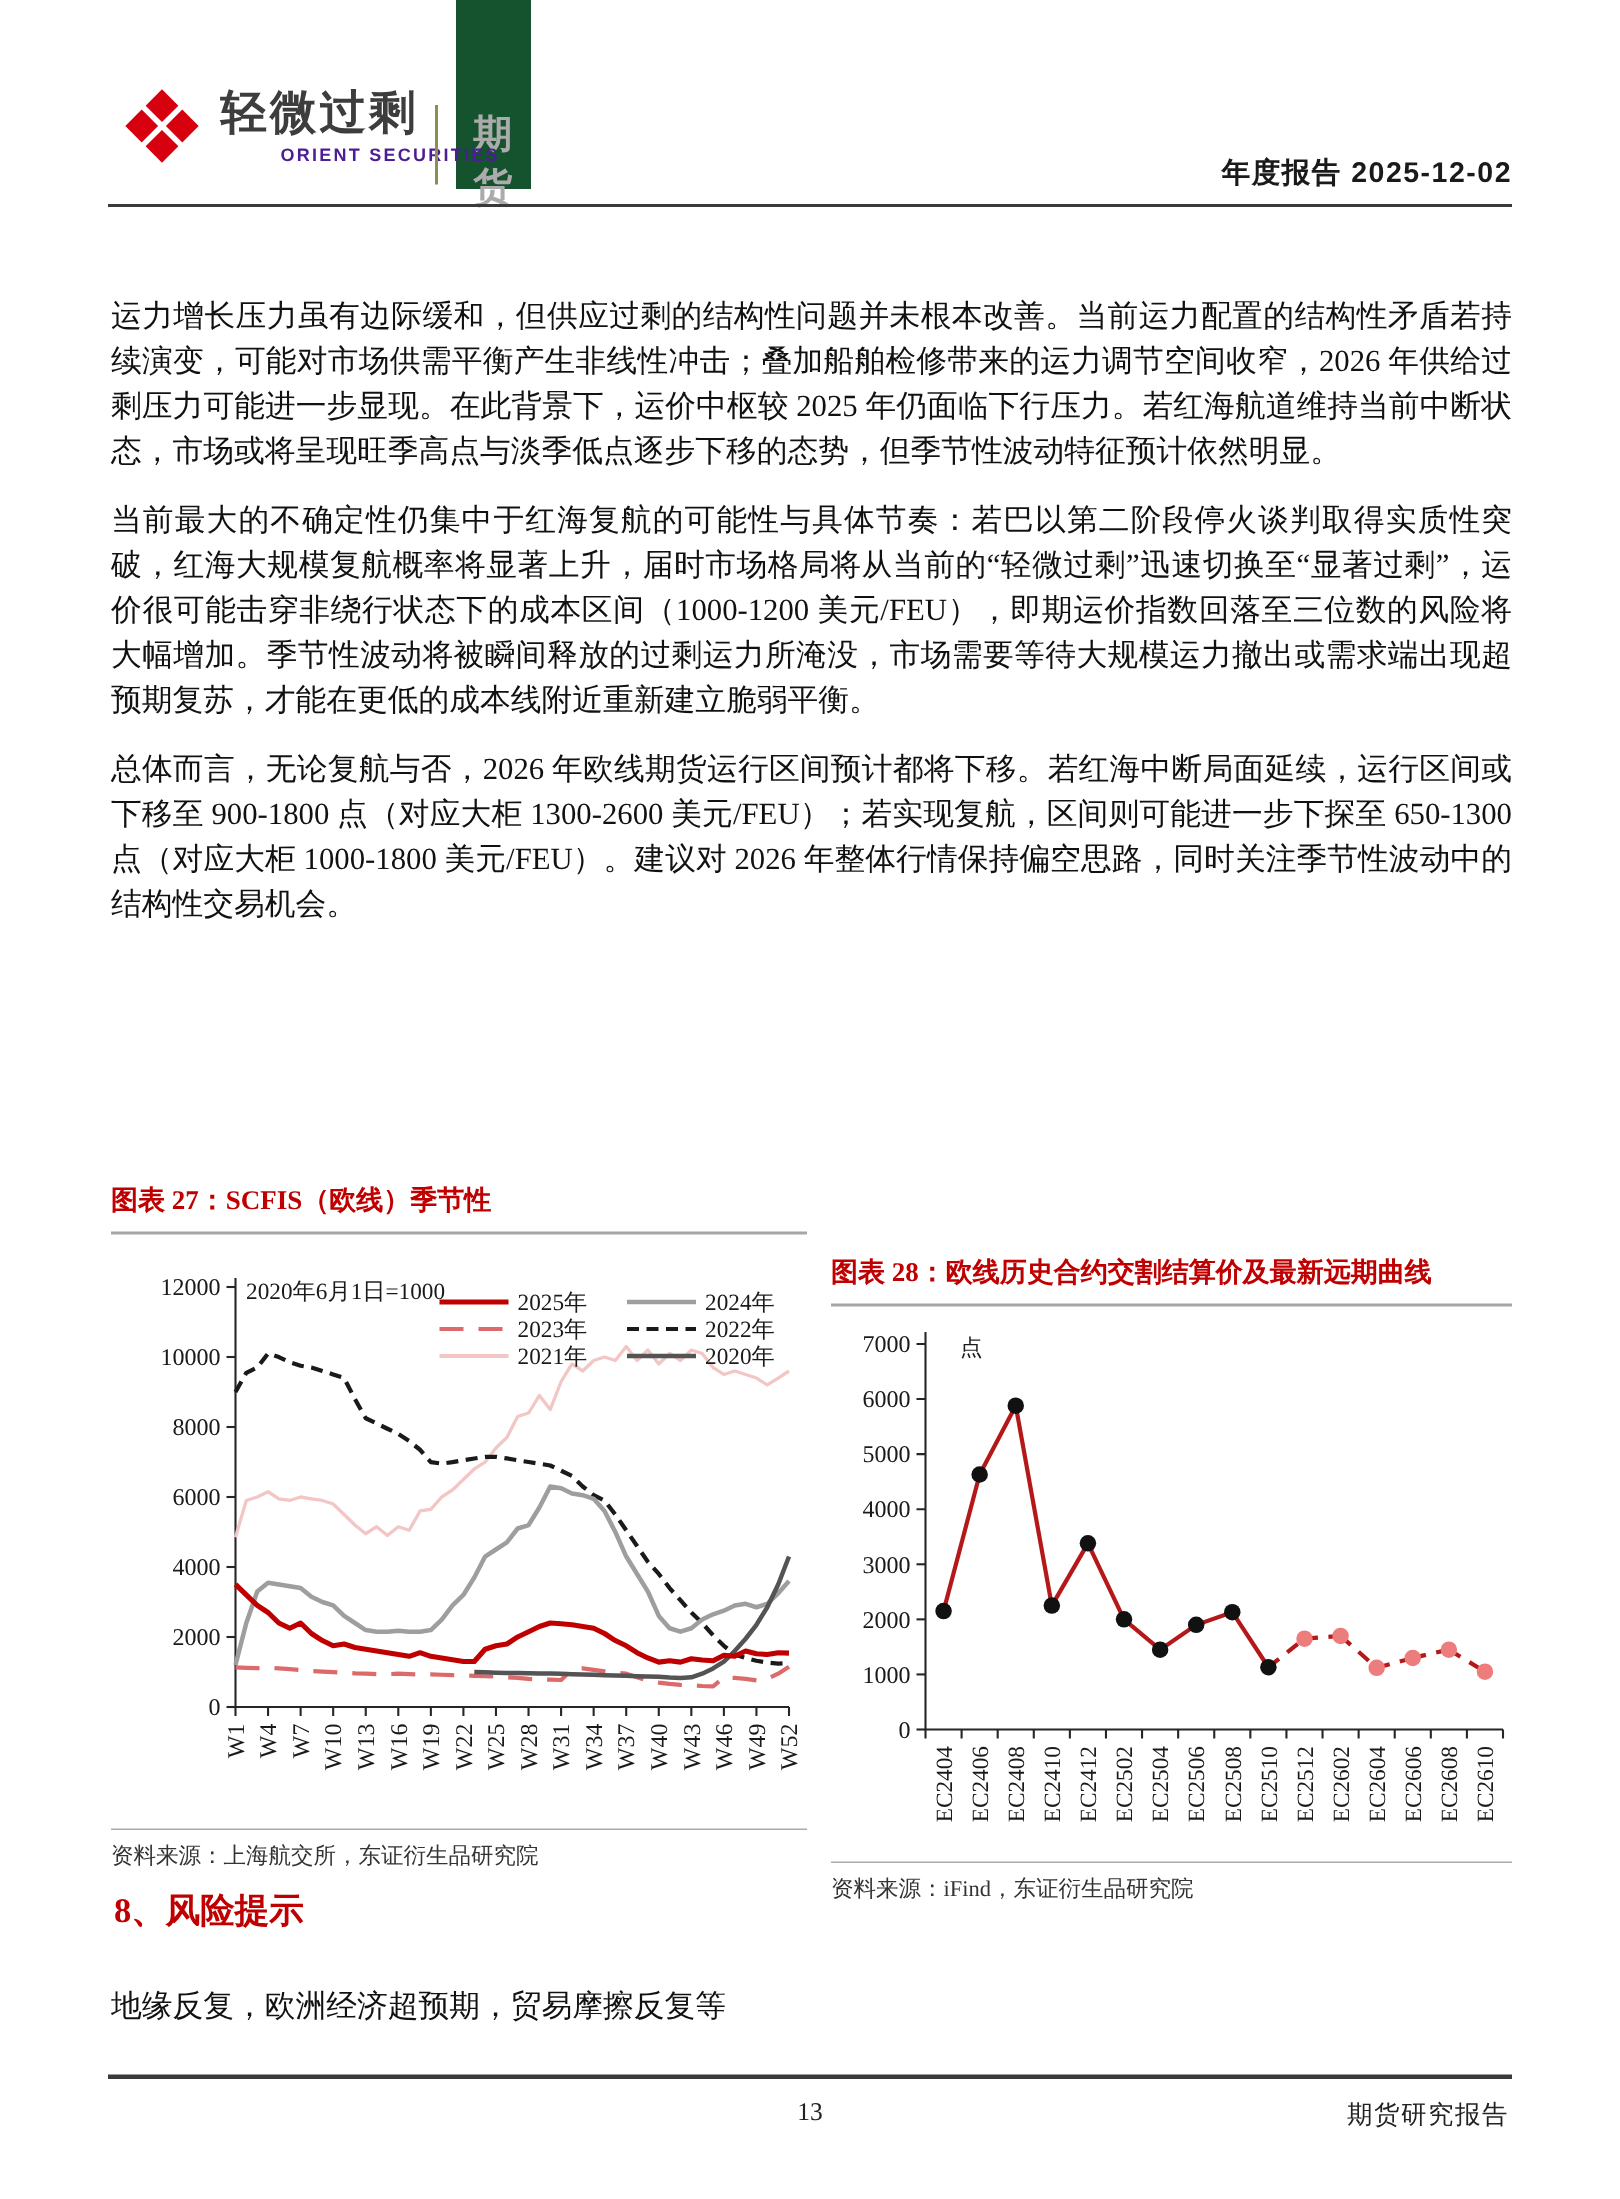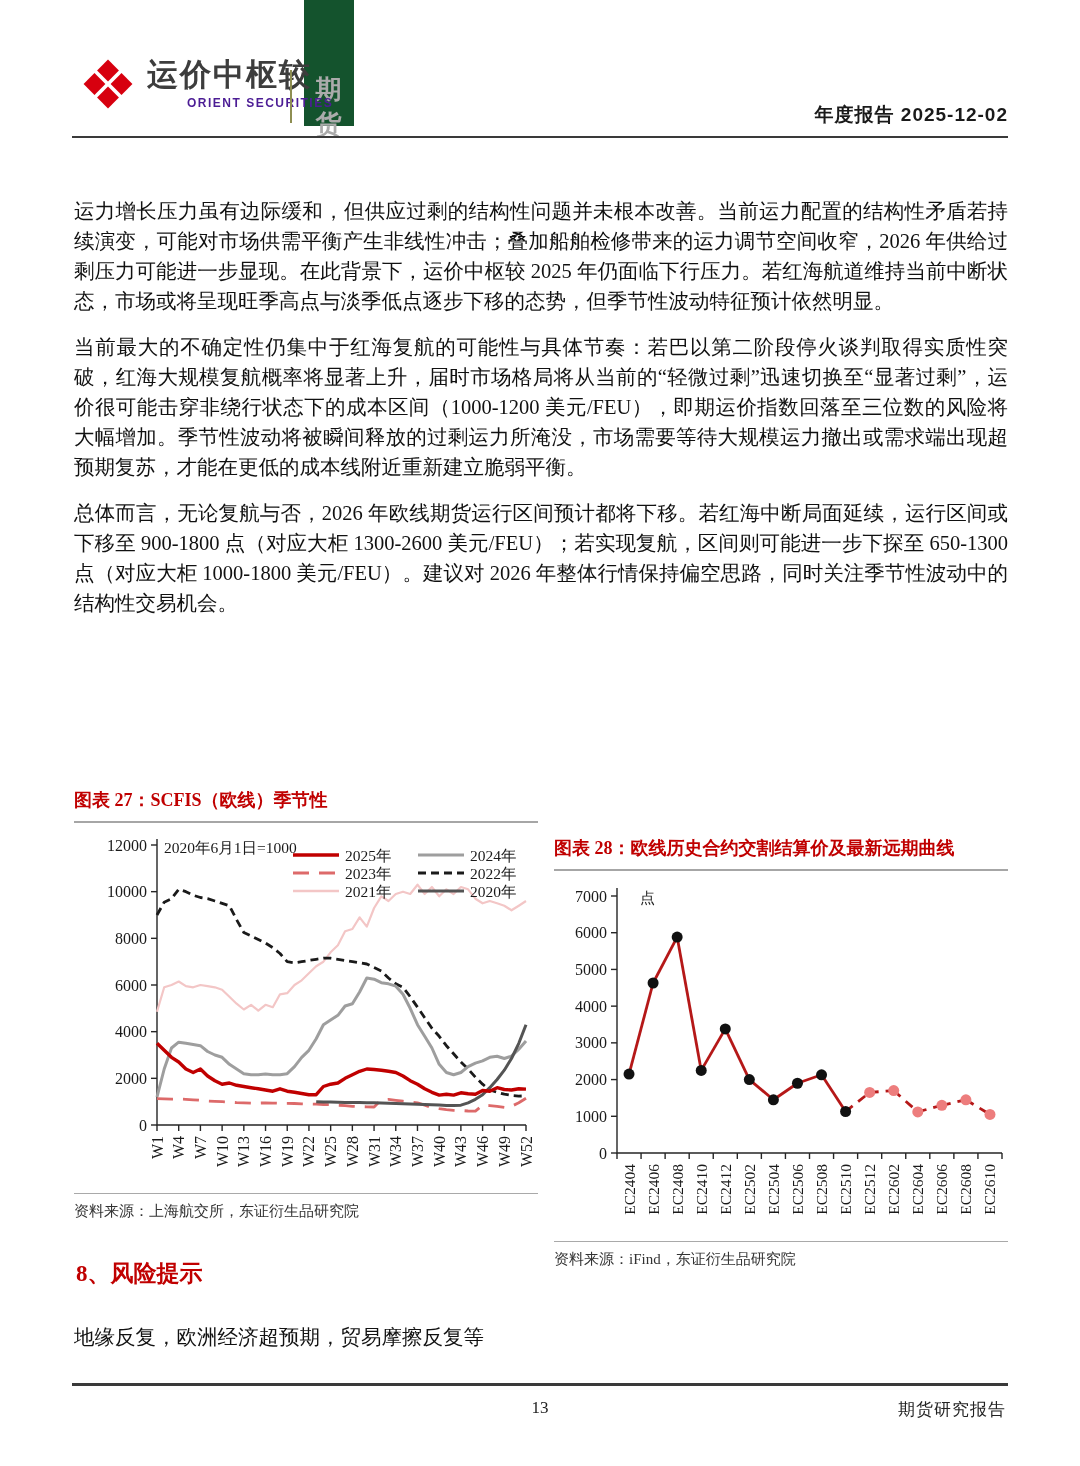--- a/index.html
+++ b/index.html
@@ -30,21 +30,21 @@
     font-family:"Liberation Sans","DejaVu Sans",sans-serif; font-weight:600;
     font-size:19px; color:#1a1a1a; letter-spacing:1px;
   }
   .header-rule { position:absolute; left:72px; right:72px; top:136px; height:2px; background:#3A3A3A; }
   
   .content { position:absolute; left:74px; top:196px; width:934px; }
   .content p { margin:0 0 16px; font-size:20.5px; line-height:30px; text-align:justify; }
   
   .figures { position:absolute; left:74px; top:788px; width:934px; display:flex; gap:16px; }
   .figure { display:flex; flex-direction:column; }
-  .figure.f27 { width:464px; }
+  .figure.f27 { width:464px;gap:13px; }
   .figure.f28 { width:454px;margin-top:48px; }
   .fig-caption {
     font-size:18px; font-weight:bold; color:#C00000;
     padding-bottom:9px; border-bottom:2px solid #A6A6A6; white-space:nowrap;
   }
   .fig-chart { display:block; width:100%; height:360px; }
   .fig-source { margin-top:10px; border-top:1px solid #A9A9A9; padding-top:8px; font-size:15px; color:#333; }
   
   .risk-heading { position:absolute; left:76px; top:1258px; font-weight:bold; font-size:23px; color:#C00000; }
   .risk-body { position:absolute; left:74px; top:1302px; font-size:20.5px; }
@@ -63,21 +63,21 @@
   </div>
 
   <div class="logo">
     <svg class="logo-icon" viewBox="0 0 100 100">
       <path d="M50 3 L71 24 L50 45 L29 24 Z" fill="#D7000F"></path>
       <path d="M76 29 L97 50 L76 71 L55 50 Z" fill="#D7000F"></path>
       <path d="M50 55 L71 76 L50 97 L29 76 Z" fill="#D7000F"></path>
       <path d="M24 29 L45 50 L24 71 L3 50 Z" fill="#D7000F"></path>
     </svg>
     <div class="logo-text">
-      <div class="logo-cn">运价中枢较</div>
+      <div class="logo-cn">轻微过剩</div>
       <div class="logo-en">ORIENT SECURITIES</div>
     </div>
   </div>
 
   <div class="logo-divider"></div>
   <div class="report-meta">年度报告 2025-12-02</div>
   <div class="header-rule"></div>
 
   <div class="content">
     <p>运力增长压力虽有边际缓和，但供应过剩的结构性问题并未根本改善。当前运力配置的结构性矛盾若持续演变，可能对市场供需平衡产生非线性冲击；叠加船舶检修带来的运力调节空间收窄，2026 年供给过剩压力可能进一步显现。在此背景下，运价中枢较 2025 年仍面临下行压力。若红海航道维持当前中断状态，市场或将呈现旺季高点与淡季低点逐步下移的态势，但季节性波动特征预计依然明显。</p>

